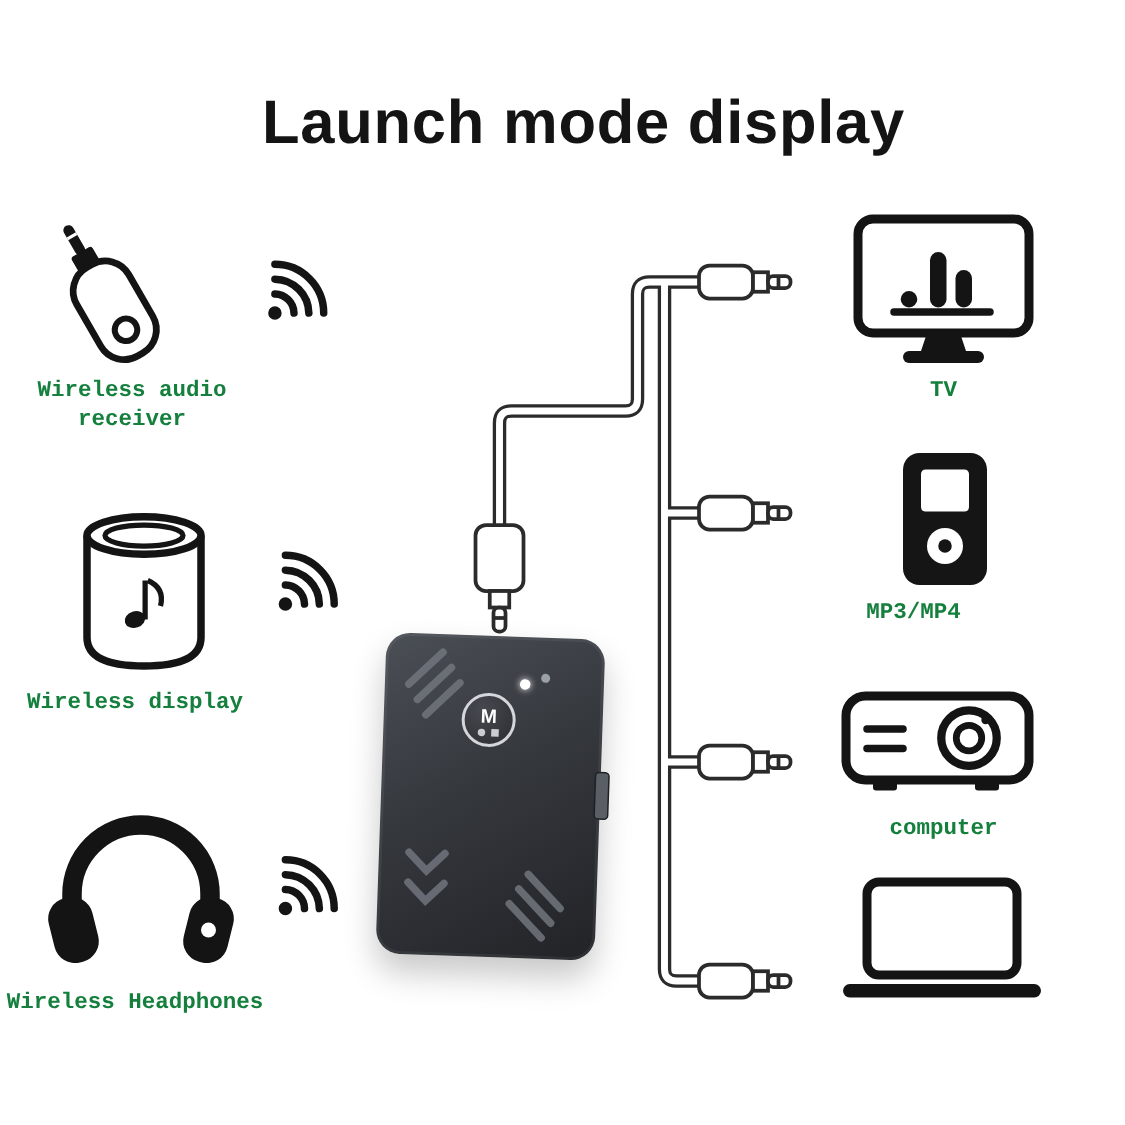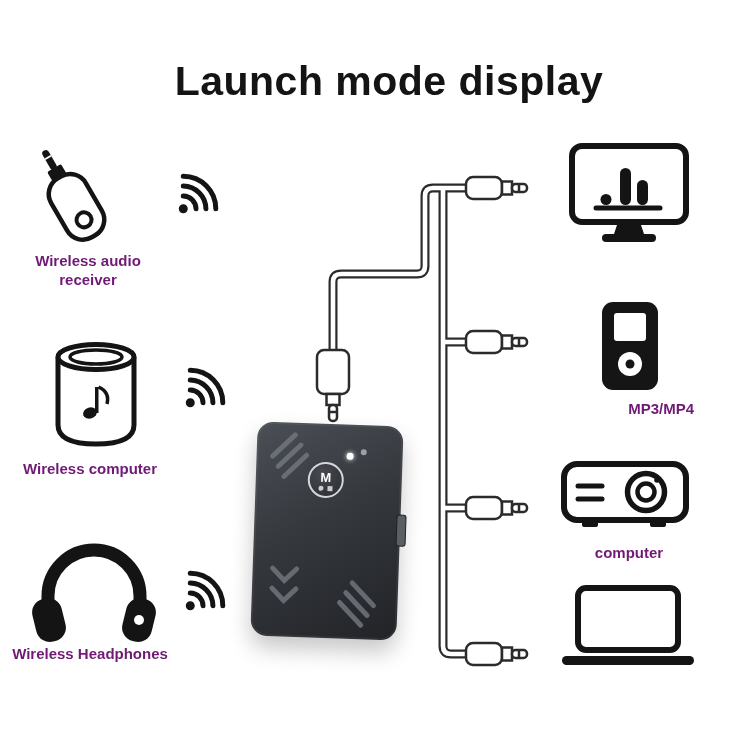--- a/index.html
+++ b/index.html
@@ -7,22 +7,22 @@
     position:relative; width:750px; height:750px; background:#ffffff;
     font-family:"Liberation Sans", sans-serif; overflow:hidden;
   }
   .title {
     position:absolute; top:44px; left:0; width:100%; margin:14px;
     text-align:center; font-size:41px; font-weight:bold; color:#141414;
     letter-spacing:0.5px;
   }
   .abs { position:absolute; }
   .label {
-    position:absolute; font-size:15px; font-weight:bold; color:#701a75;
-    text-align:center; line-height:1.25;
+    position:absolute; font-size:15px; font-weight:bold; color:#15803d;
+    text-align:center; line-height:1.25;font-family:Liberation Mono, monospace;
   }
   .wifi { transform:rotate(45deg); }
   .cables { position:absolute; left:0; top:0; }
 
   
   .device {
     position:absolute; left:254px; top:424px; width:146px; height:214px;
     border-radius:16px; transform:rotate(2deg);
     background:linear-gradient(150deg,#4b4f56 0%,#35383d 45%,#212327 100%);
     box-shadow:0 12px 22px rgba(0,0,0,0.22), inset 0 0 0 2px rgba(255,255,255,0.06);
@@ -140,55 +140,56 @@
     </g>
   </svg>
   <svg class="abs wifi" style="left:175px; top:362px;" width="56" height="56" viewBox="0 0 56 56">
     <circle cx="28" cy="46" r="4.5" fill="#141414"></circle>
     <g fill="none" stroke="#141414" stroke-width="5" stroke-linecap="round">
       <path d="M 19 37 A 13 13 0 0 1 37 37"></path>
       <path d="M 12 30 A 23 23 0 0 1 44 30"></path>
       <path d="M 5 23 A 32.5 32.5 0 0 1 51 23"></path>
     </g>
   </svg>
-  <div class="label" style="left:15px; top:460px; width:150px;">Wireless computer</div>
+  <div class="label" style="left:15px; top:460px; width:150px;">Wireless display</div>
 
   <svg class="abs" style="left:28px; top:538px;" width="132" height="112" viewBox="0 0 132 112">
     <path d="M 20 80 L 20 58 A 46 46 0 0 1 112 58 L 112 80" fill="none" stroke="#141414" stroke-width="13" stroke-linecap="round"></path>
     <rect x="6" y="60" width="30" height="44" rx="14" fill="#141414" transform="rotate(-14 21 82)"></rect>
     <rect x="96" y="60" width="30" height="44" rx="14" fill="#141414" transform="rotate(14 111 82)"></rect>
     <circle cx="111" cy="82" r="5" fill="#ffffff"></circle>
   </svg>
   <svg class="abs wifi" style="left:175px; top:565px;" width="56" height="56" viewBox="0 0 56 56">
     <circle cx="28" cy="46" r="4.5" fill="#141414"></circle>
     <g fill="none" stroke="#141414" stroke-width="5" stroke-linecap="round">
       <path d="M 19 37 A 13 13 0 0 1 37 37"></path>
       <path d="M 12 30 A 23 23 0 0 1 44 30"></path>
       <path d="M 5 23 A 32.5 32.5 0 0 1 51 23"></path>
     </g>
   </svg>
-  <div class="label" style="left:0px; top:645px; width:180px;">Wireless Headphones</div>
+  <div class="label" style="left:0px; top:660px; width:180px;">Wireless Headphones</div>
 
   <svg class="abs" style="left:568px; top:142px;" width="122" height="106" viewBox="0 0 122 106">
     <rect x="4" y="4" width="114" height="76" rx="10" fill="#ffffff" stroke="#141414" stroke-width="6"></rect>
     <circle cx="38" cy="57.5" r="5.5" fill="#141414"></circle>
     <rect x="52" y="26" width="11" height="37" rx="5.5" fill="#141414"></rect>
     <rect x="69" y="38" width="11" height="25" rx="5.5" fill="#141414"></rect>
     <line x1="28" y1="66" x2="92" y2="66" stroke="#141414" stroke-width="5" stroke-linecap="round"></line>
     <path d="M 50 80 L 46 92 L 76 92 L 72 80 Z" fill="#141414"></path>
     <rect x="34" y="92" width="54" height="8" rx="4" fill="#141414"></rect>
   </svg>
+  <div class="label" style="left:564px; top:252px; width:130px;">TV</div>
 
   <svg class="abs" style="left:600px; top:300px;" width="60" height="92" viewBox="0 0 60 92">
     <rect x="2" y="2" width="56" height="88" rx="11" fill="#151515"></rect>
     <rect x="14" y="13" width="32" height="28" rx="3" fill="#ffffff"></rect>
     <circle cx="30" cy="64" r="12" fill="#ffffff"></circle>
     <circle cx="30" cy="64" r="4.5" fill="#151515"></circle>
   </svg>
-  <div class="label" style="left:564px; top:400px; width:130px;text-align:right;">MP3/MP4</div>
+  <div class="label" style="left:544px; top:400px; width:130px;">MP3/MP4</div>
 
   <svg class="abs" style="left:560px; top:452px;" width="130" height="82" viewBox="0 0 130 82">
     <rect x="4" y="12" width="122" height="56" rx="13" fill="#ffffff" stroke="#141414" stroke-width="6"></rect>
     <circle cx="86" cy="40" r="18.5" fill="none" stroke="#141414" stroke-width="5.5"></circle>
     <circle cx="86" cy="40" r="8.5" fill="none" stroke="#141414" stroke-width="4.5"></circle>
     <circle cx="97" cy="28" r="2.8" fill="#141414"></circle>
     <line x1="18" y1="34" x2="42" y2="34" stroke="#141414" stroke-width="5" stroke-linecap="round"></line>
     <line x1="18" y1="47" x2="42" y2="47" stroke="#141414" stroke-width="5" stroke-linecap="round"></line>
     <rect x="22" y="68" width="16" height="7" rx="2" fill="#141414"></rect>
     <rect x="90" y="68" width="16" height="7" rx="2" fill="#141414"></rect>

